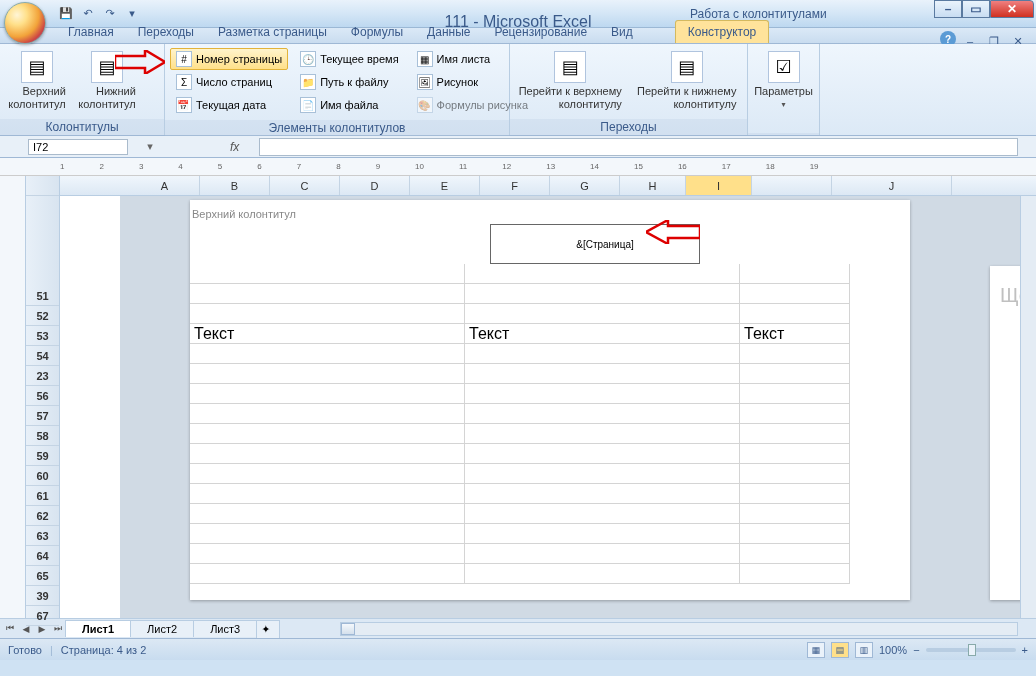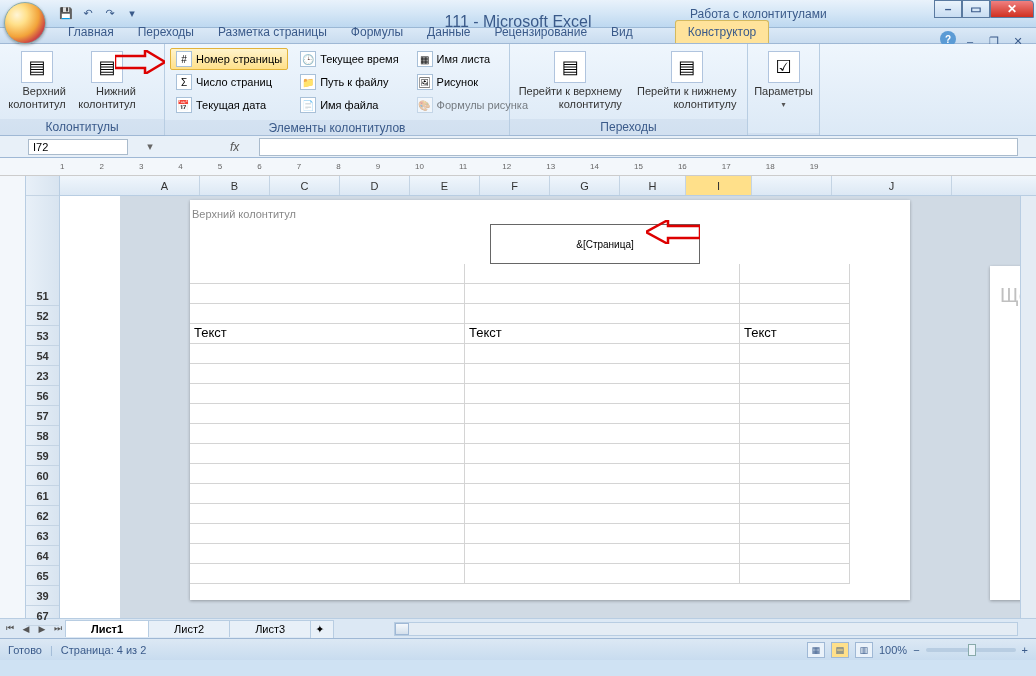--- a/index.html
+++ b/index.html
@@ -68,28 +68,28 @@
 .page2-text { font-size: 20px; color: #c0c0c0; }
 
 .header-label { position: absolute; left: 2px; top: 8px; color: #888; font-size: 11px; }
 .header-sections { position: absolute; left: 0; top: 24px; width: 100%; height: 40px; display: flex; }
 .hdr-sec { flex: 1; border: 1px solid transparent; }
 .hdr-sec.center { border: 1px solid #666; display: flex; align-items: center; justify-content: center; max-width:220px; margin-left:90px;}
 .hdr-sec .txt { font-size: 10px; margin-left: 20px; }
 
 .grid { position: absolute; left: 0; top: 64px; width: 660px; }
 .grid-row { display: flex; height: 20px; }
-.grid-cell { border-right: 1px solid #d4d4d4; border-bottom: 1px solid #d4d4d4; padding: 1px 4px; font-size: 13px; }
+.grid-cell { border-right: 1px solid #d4d4d4; border-bottom: 1px solid #d4d4d4; padding: 1px 4px; font-size: 16px; }
 .gc-a { width: 275px; } .gc-e { width: 275px; } .gc-i { width: 110px; }
 
 
 .sheet-tabs { height: 20px; background: #dce8f4; display: flex; align-items: center; border-top: 1px solid #b8cde2; }
 .nav-btns { display: flex; margin-left: 2px; }
 .nav-btn { width: 16px; height: 16px; display: flex; align-items: center; justify-content: center; font-size: 9px; color: #555; }
-.stab { padding: 2px 25px; font-size: 11px; background: #e8f0f8; border: 1px solid #b8cde2; border-bottom: none; margin-left: -1px; }
+.stab { padding: 2px 16px; font-size: 11px; background: #e8f0f8; border: 1px solid #b8cde2; border-bottom: none; margin-left: -1px; }
 .stab.active { background: #fff; font-weight: bold; }
 .hscroll { flex:1; margin: 0 18px 0 60px; height:14px; background:#e4ecf4; border:1px solid #b8cde2; position:relative; }
 .hscroll-thumb { position:absolute; left:0; width:14px; height:12px; background:linear-gradient(#f4f8fc,#d4e0ec); border:1px solid #9fb8d5;}
 
 
 .status { height: 22px; background: linear-gradient(#dce8f4, #c8dcef); display: flex; align-items: center; padding: 0 8px; border-top: 1px solid #9fb8d5; color:#3a5a8a; font-size:11px;}
 .status .sep { margin: 0 8px; color: #9fb8d5; }
 .zoom { margin-left: auto; display: flex; align-items: center; gap: 6px; }
 .view-btn { width:18px; height:16px; border:1px solid #9fb8d5; background:#eaf2fa; display:flex; align-items:center; justify-content:center; font-size:9px;}
 .slider { width: 90px; height: 4px; background: #b8cde2; position: relative; border-radius:2px;}

